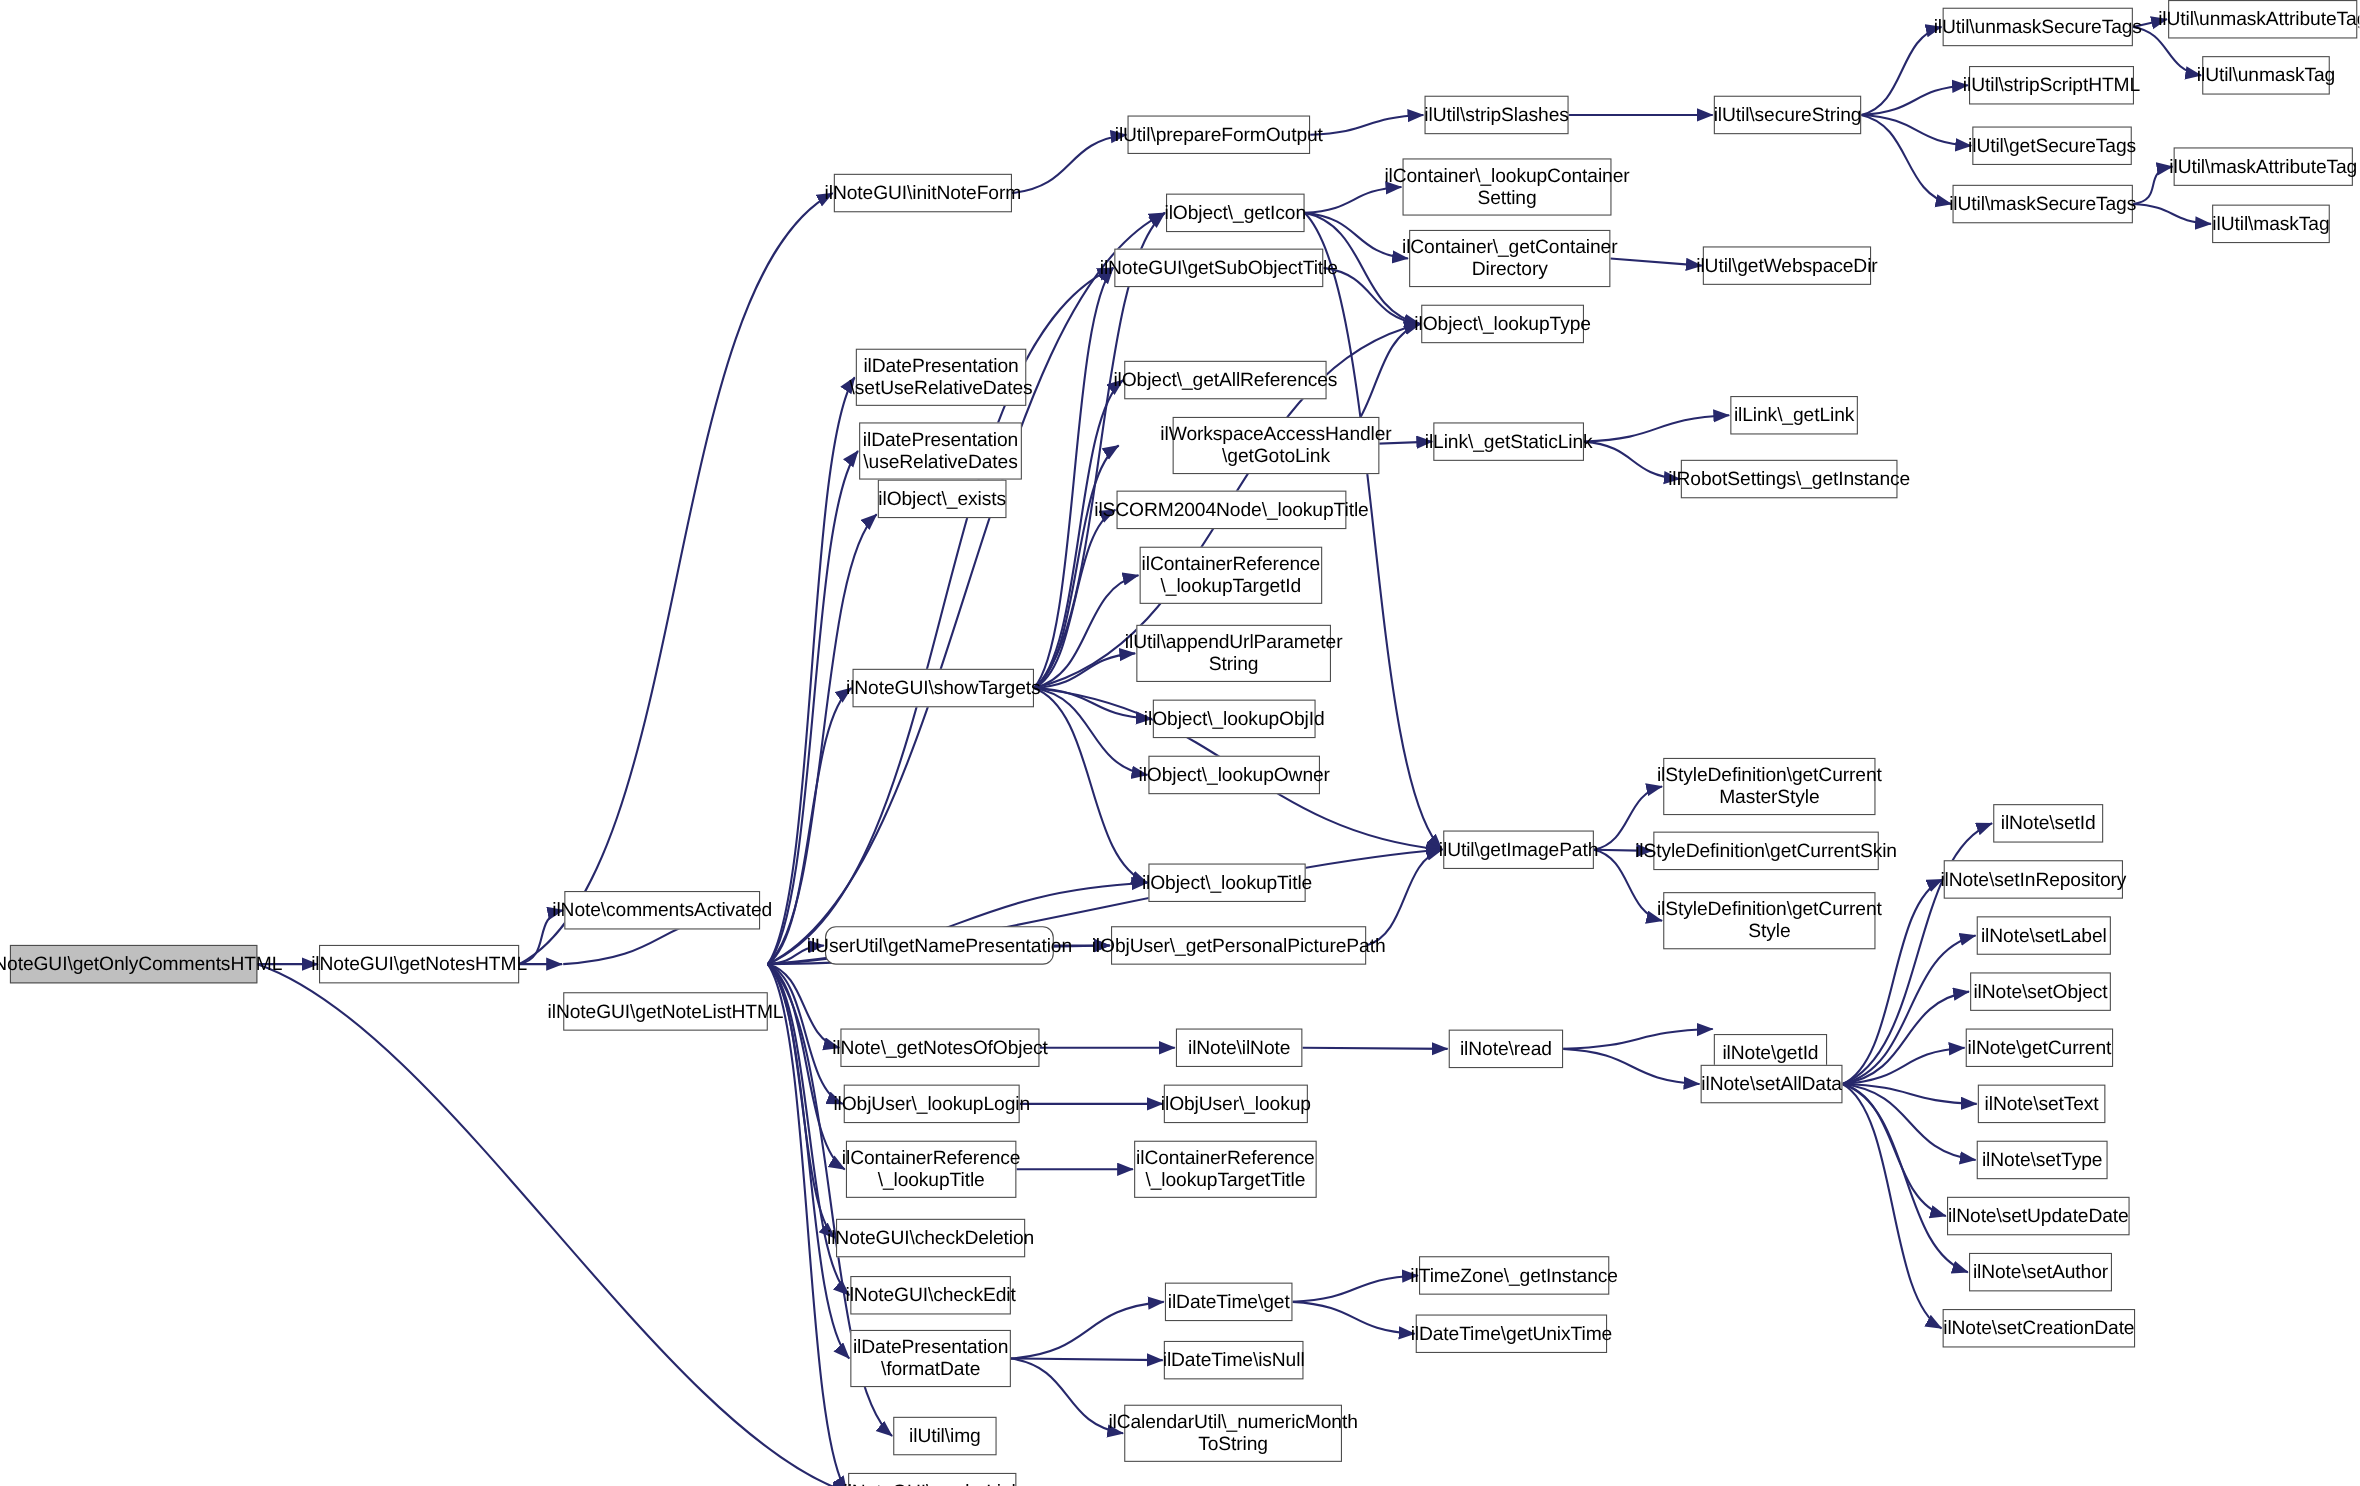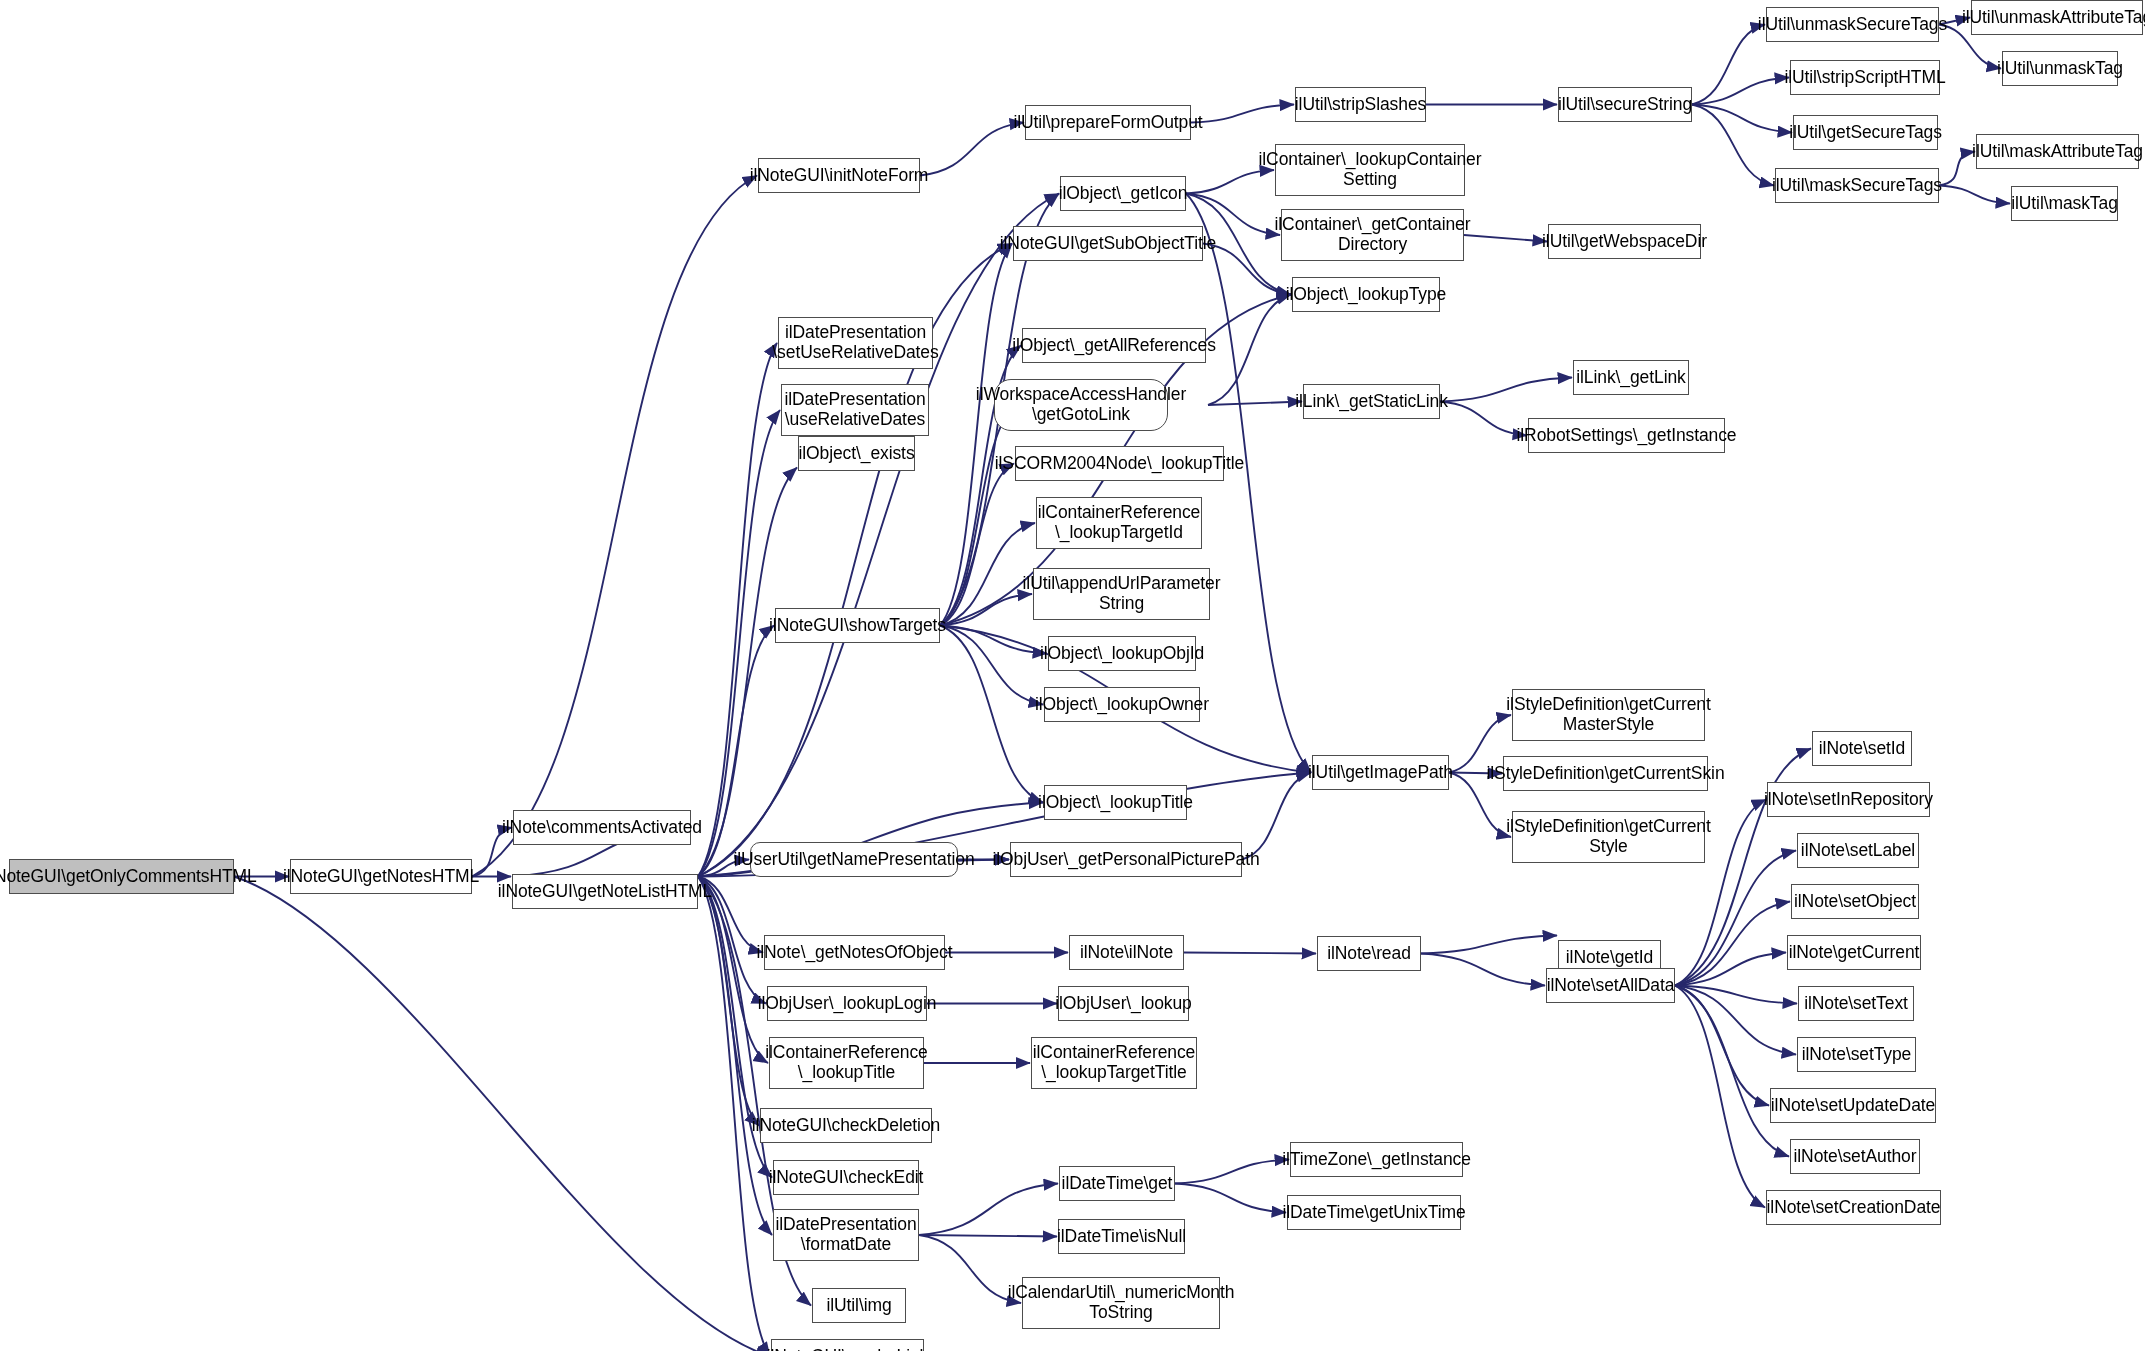--- a/index.html
+++ b/index.html
@@ -136,21 +136,21 @@
         <path d="M919,1235 C996,1228.82 982,1189.68 1058,1183.5" fill="none" stroke="#27286b" stroke-width="1.9" marker-end="url(#arrow)"></path>
         <path d="M919,1235 L1057,1236.5" fill="none" stroke="#27286b" stroke-width="1.9" marker-end="url(#arrow)"></path>
         <path d="M919,1235 C975.65,1243.16 965.35,1294.84 1021,1303" fill="none" stroke="#27286b" stroke-width="1.9" marker-end="url(#arrow)"></path>
         <path d="M1175,1183.5 C1238.25,1180.62 1226.75,1162.38 1289,1159.5" fill="none" stroke="#27286b" stroke-width="1.9" marker-end="url(#arrow)"></path>
         <path d="M1175,1183.5 C1236.6,1186.98 1225.4,1209.02 1286,1212.5" fill="none" stroke="#27286b" stroke-width="1.9" marker-end="url(#arrow)"></path>
       </g>
   </svg>
   <div id="nodes-group">
       <div class="node root" style="left: 9px; top: 859px; width: 225px; height: 35px;">ilNoteGUI\getOnlyCommentsHTML</div>
       <div class="node" style="left: 290px; top: 859px; width: 182px; height: 35px;">ilNoteGUI\getNotesHTML</div>
-      <div class="node" style="left: 512px; top: 874px; width: 186px; height: 35px;">ilNoteGUI\getNoteListHTML</div>
+      <div class="node" style="left: 512px; top: 902px; width: 186px; height: 35px;">ilNoteGUI\getNoteListHTML</div>
       <div class="node" style="left: 513px; top: 810px; width: 178px; height: 35px;">ilNote\commentsActivated</div>
       <div class="node" style="left: 758px; top: 158px; width: 162px; height: 35px;">ilNoteGUI\initNoteForm</div>
       <div class="node" style="left: 1025px; top: 105px; width: 166px; height: 35px;">ilUtil\prepareFormOutput</div>
       <div class="node" style="left: 1295px; top: 87px; width: 131px; height: 35px;">ilUtil\stripSlashes</div>
       <div class="node" style="left: 1558px; top: 87px; width: 134px; height: 35px;">ilUtil\secureString</div>
       <div class="node" style="left: 1766px; top: 7px; width: 173px; height: 35px;">ilUtil\unmaskSecureTags</div>
       <div class="node" style="left: 1971px; top: 0px; width: 172px; height: 35px;">ilUtil\unmaskAttributeTag</div>
       <div class="node" style="left: 2002px; top: 51px; width: 116px; height: 35px;">ilUtil\unmaskTag</div>
       <div class="node" style="left: 1790px; top: 60px; width: 150px; height: 35px;">ilUtil\stripScriptHTML</div>
       <div class="node" style="left: 1793px; top: 115px; width: 145px; height: 35px;">ilUtil\getSecureTags</div>
@@ -159,21 +159,21 @@
       <div class="node" style="left: 2011px; top: 186px; width: 107px; height: 35px;">ilUtil\maskTag</div>
       <div class="node" style="left: 1060px; top: 176px; width: 126px; height: 35px;">ilObject\_getIcon</div>
       <div class="node" style="left: 1275px; top: 144px; width: 190px; height: 52px;">ilContainer\_lookupContainer
 Setting</div>
       <div class="node" style="left: 1281px; top: 209px; width: 183px; height: 52px;">ilContainer\_getContainer
 Directory</div>
       <div class="node" style="left: 1548px; top: 224px; width: 153px; height: 35px;">ilUtil\getWebspaceDir</div>
       <div class="node" style="left: 1013px; top: 226px; width: 190px; height: 35px;">ilNoteGUI\getSubObjectTitle</div>
       <div class="node" style="left: 1292px; top: 277px; width: 148px; height: 35px;">ilObject\_lookupType</div>
       <div class="node" style="left: 1022px; top: 328px; width: 184px; height: 35px;">ilObject\_getAllReferences</div>
-      <div class="node" style="left: 994px; top: 379px; width: 174px; height: 52px; border-radius: 17px;">ilWorkspaceAccessHandler
+      <div class="node" style="left: 1066px; top: 379px; width: 188px; height: 52px;">ilWorkspaceAccessHandler
 \getGotoLink</div>
       <div class="node" style="left: 1303px; top: 384px; width: 137px; height: 35px;">ilLink\_getStaticLink</div>
       <div class="node" style="left: 1573px; top: 360px; width: 116px; height: 35px;">ilLink\_getLink</div>
       <div class="node" style="left: 1528px; top: 418px; width: 197px; height: 35px;">ilRobotSettings\_getInstance</div>
       <div class="node" style="left: 1015px; top: 446px; width: 209px; height: 35px;">ilSCORM2004Node\_lookupTitle</div>
       <div class="node" style="left: 1036px; top: 497px; width: 166px; height: 52px;">ilContainerReference
 \_lookupTargetId</div>
       <div class="node" style="left: 1033px; top: 568px; width: 177px; height: 52px;">ilUtil\appendUrlParameter
 String</div>
       <div class="node" style="left: 775px; top: 608px; width: 165px; height: 35px;">ilNoteGUI\showTargets</div>

